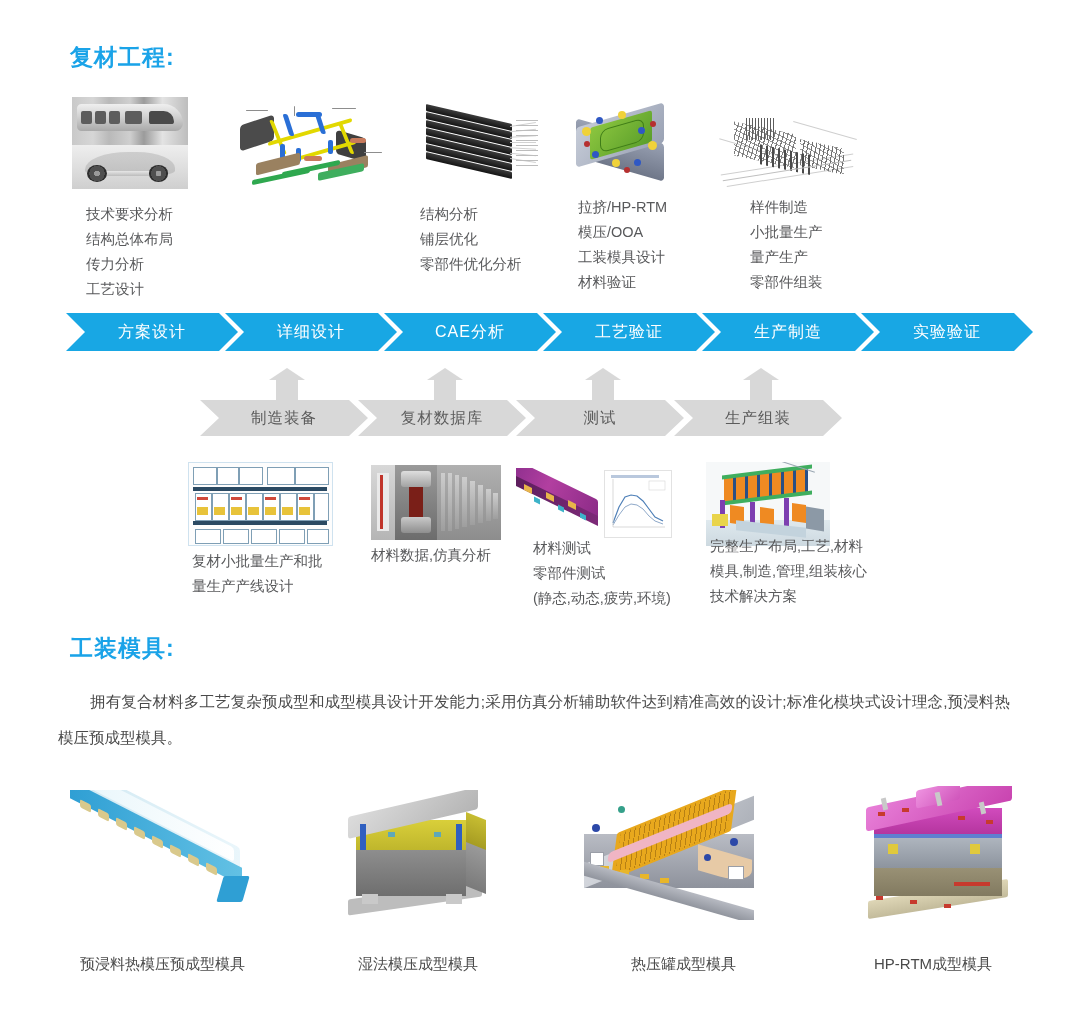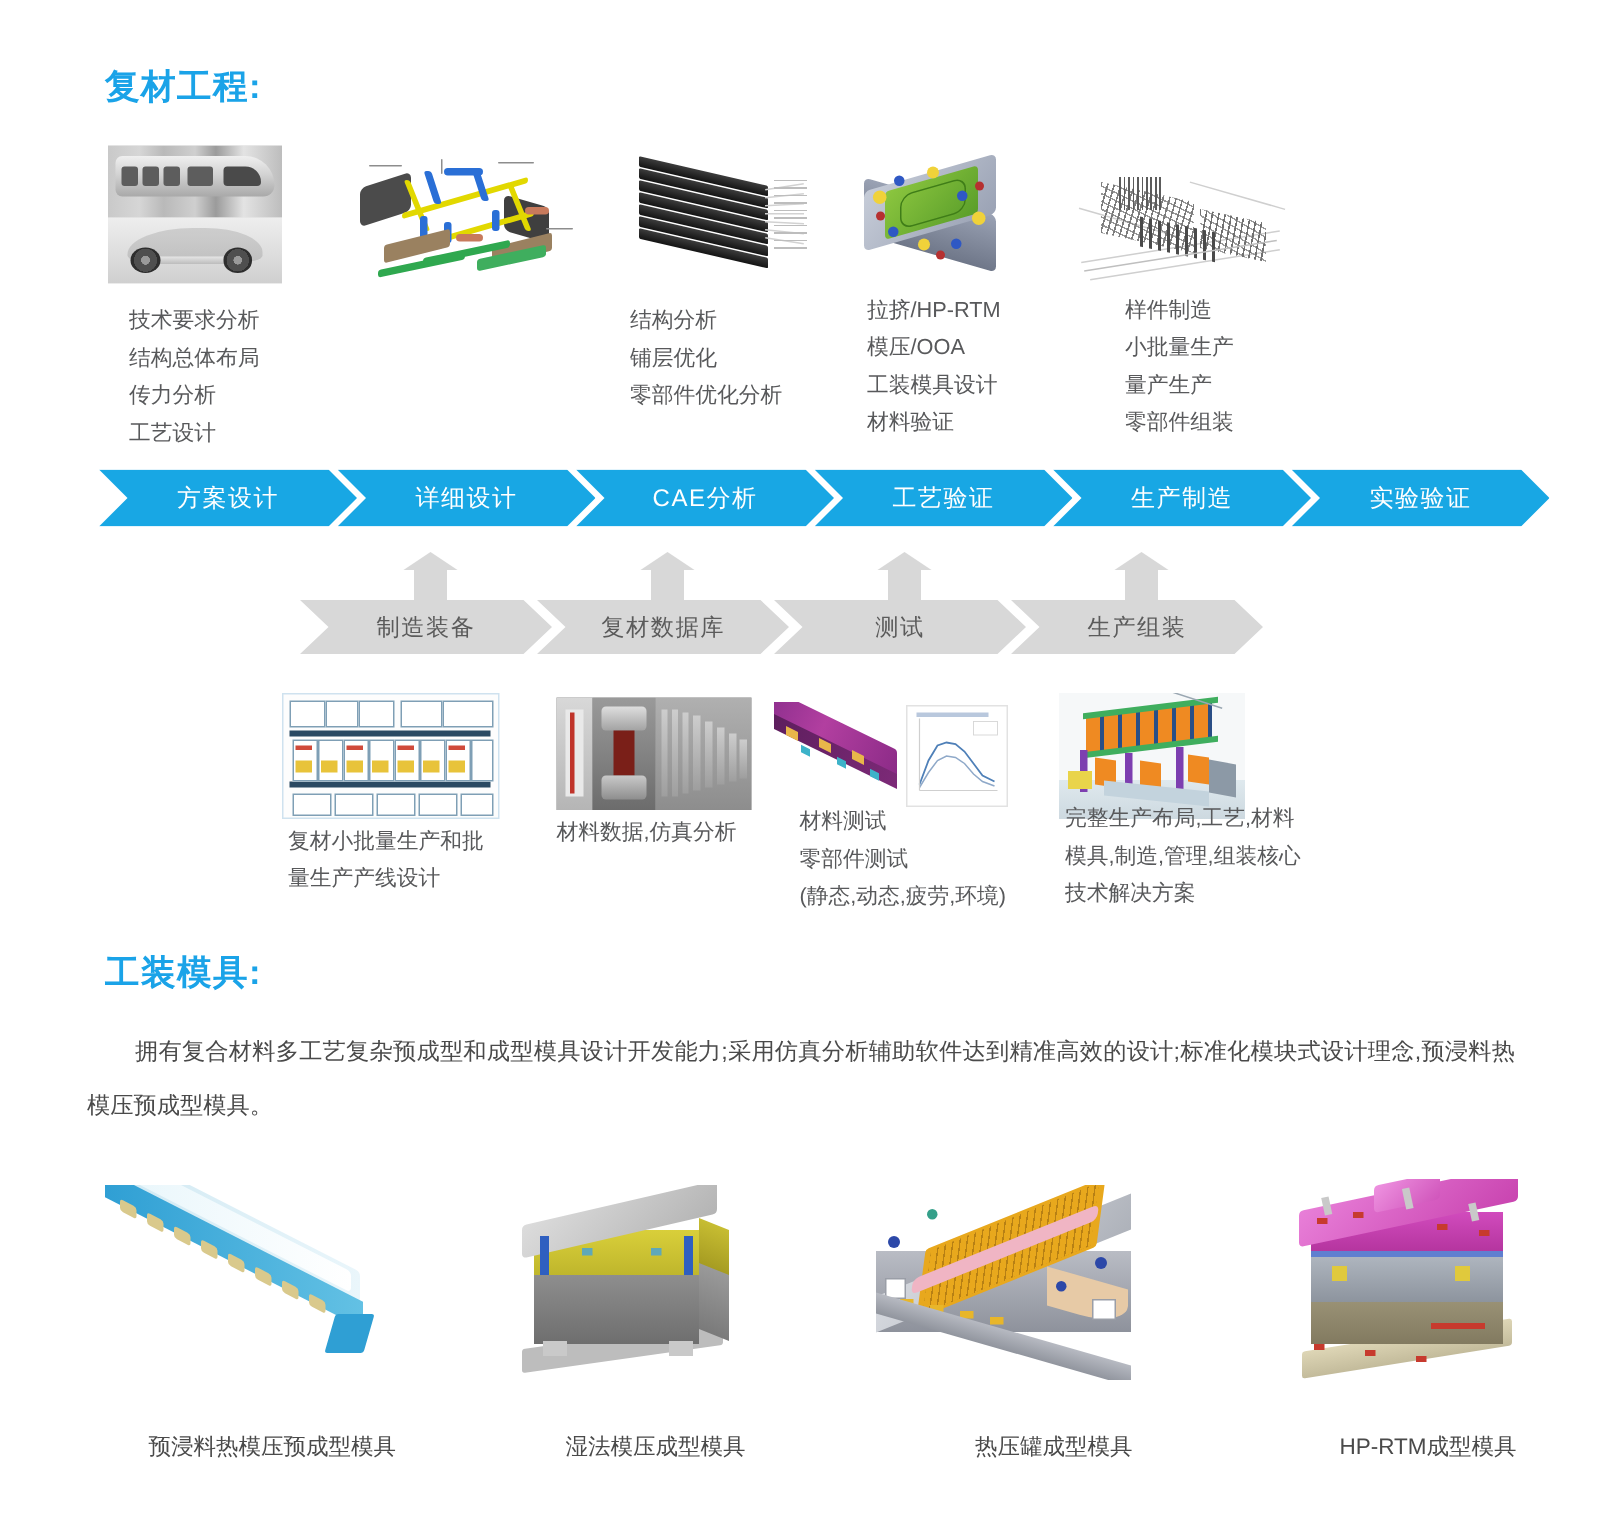--- a/index.html
+++ b/index.html
@@ -91,21 +91,20 @@
     width: 952px;
     text-align: justify;
   }
 
   
   .cap {
     position: absolute;
     font-size: 15px;
     color: #4a4a4a;
     white-space: nowrap;
-    margin-left: 19px;
   }
   .cap-small {
     position: absolute;
     font-size: 14.5px;
     line-height: 25px;
     color: #58595b;
     white-space: nowrap;
   }
 
   

